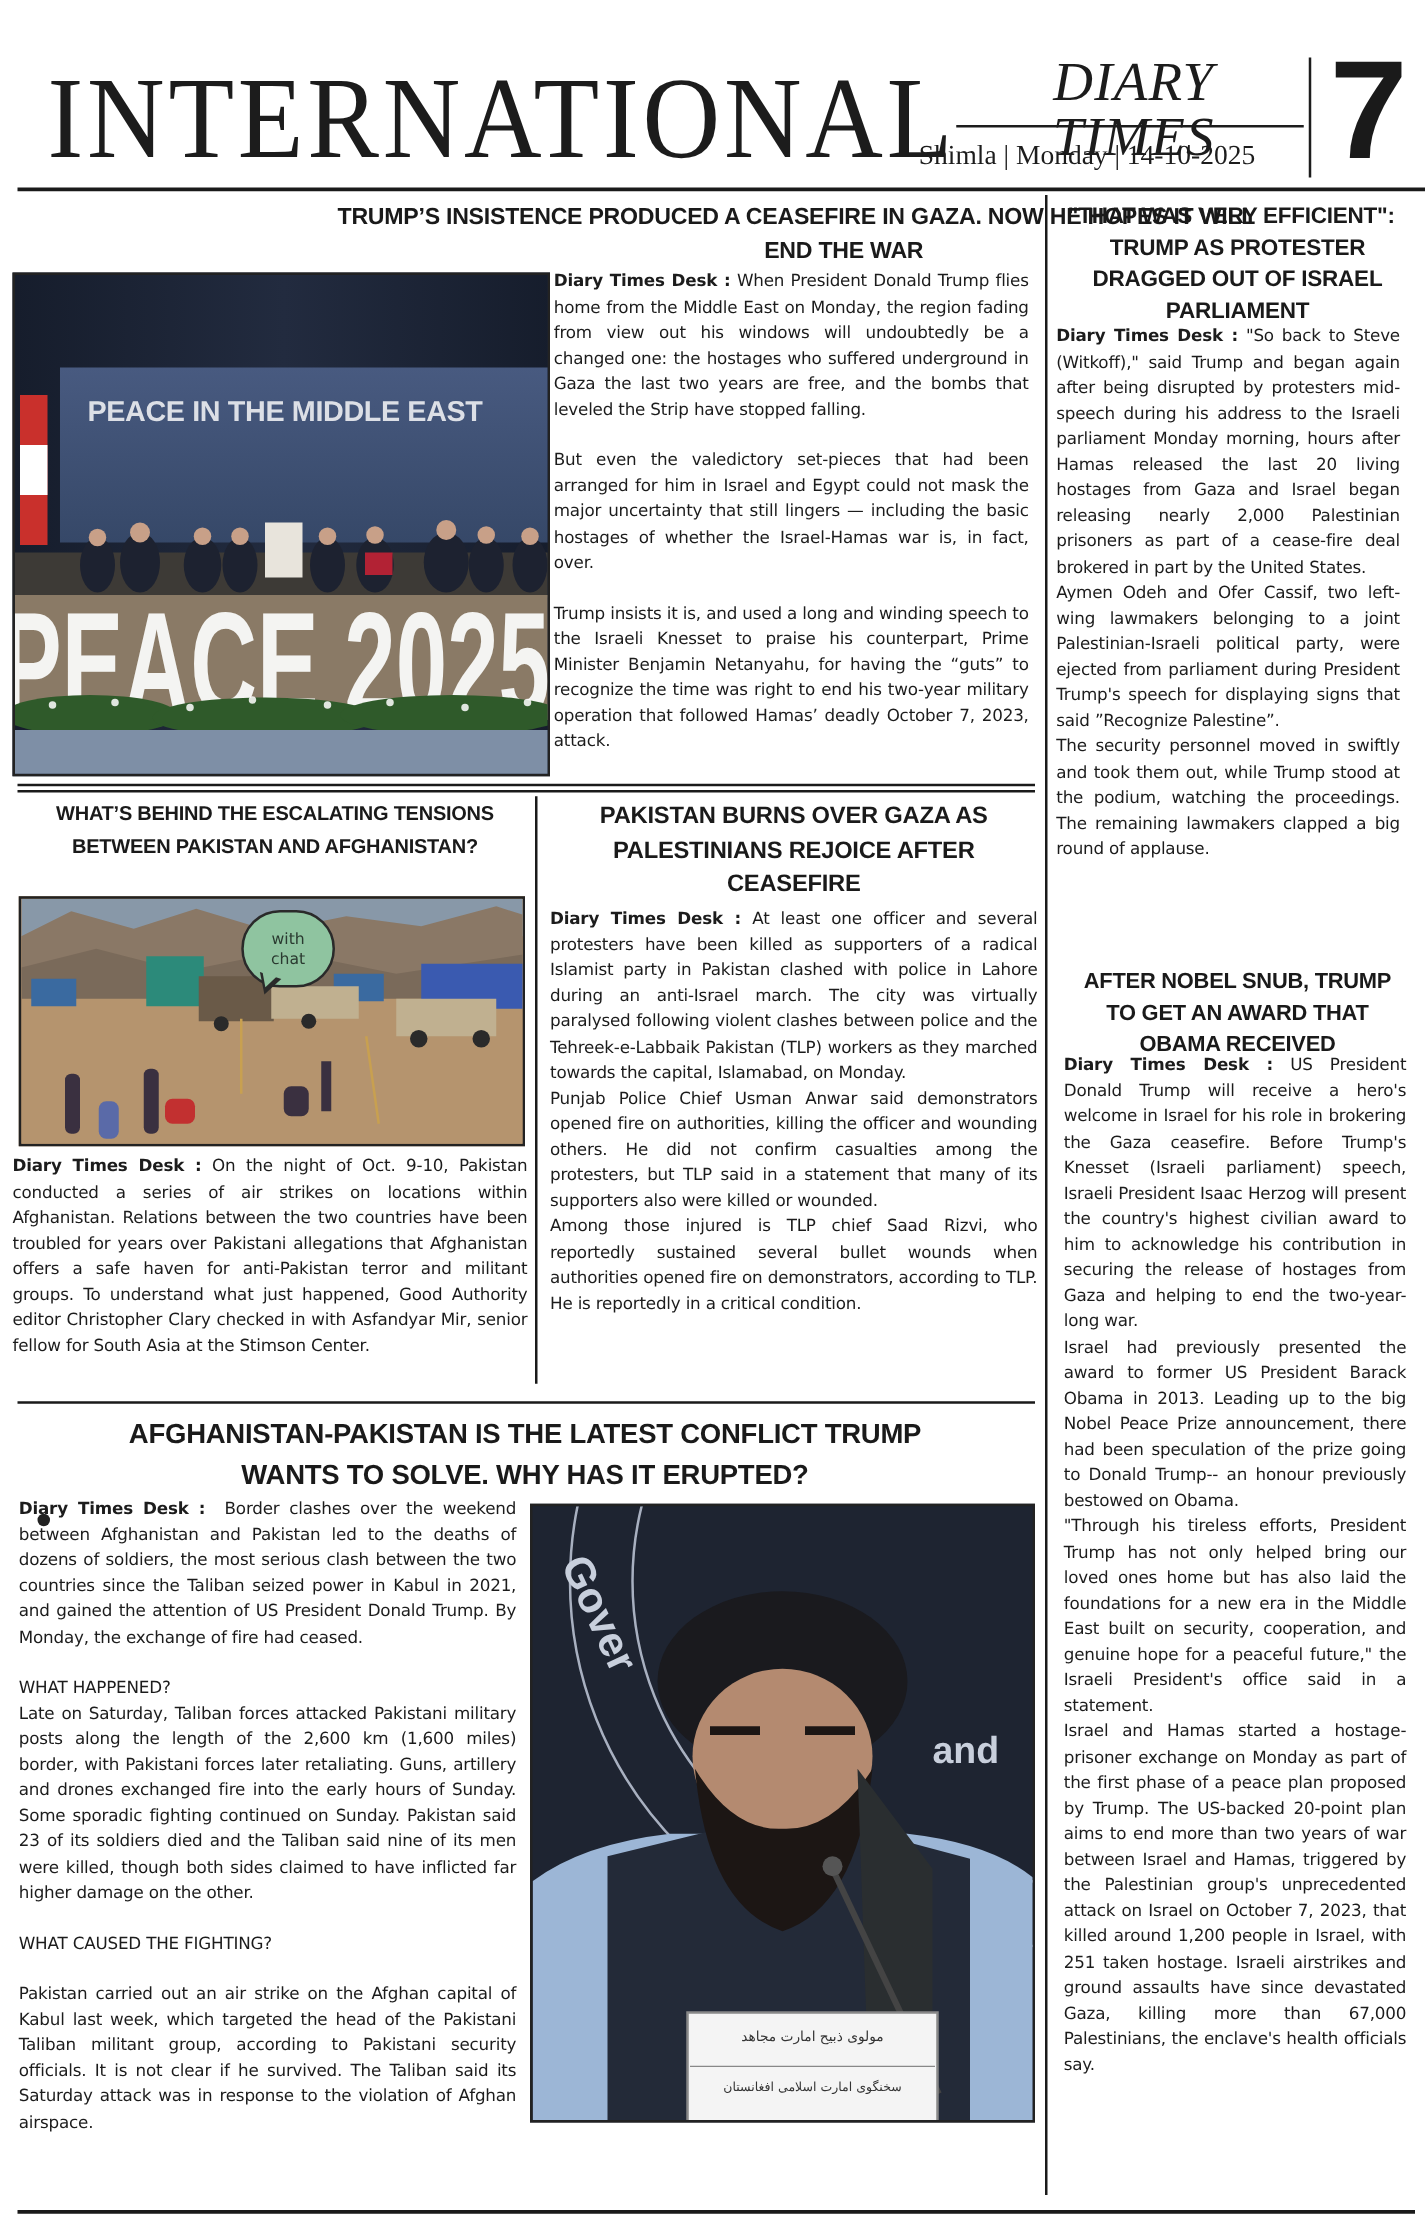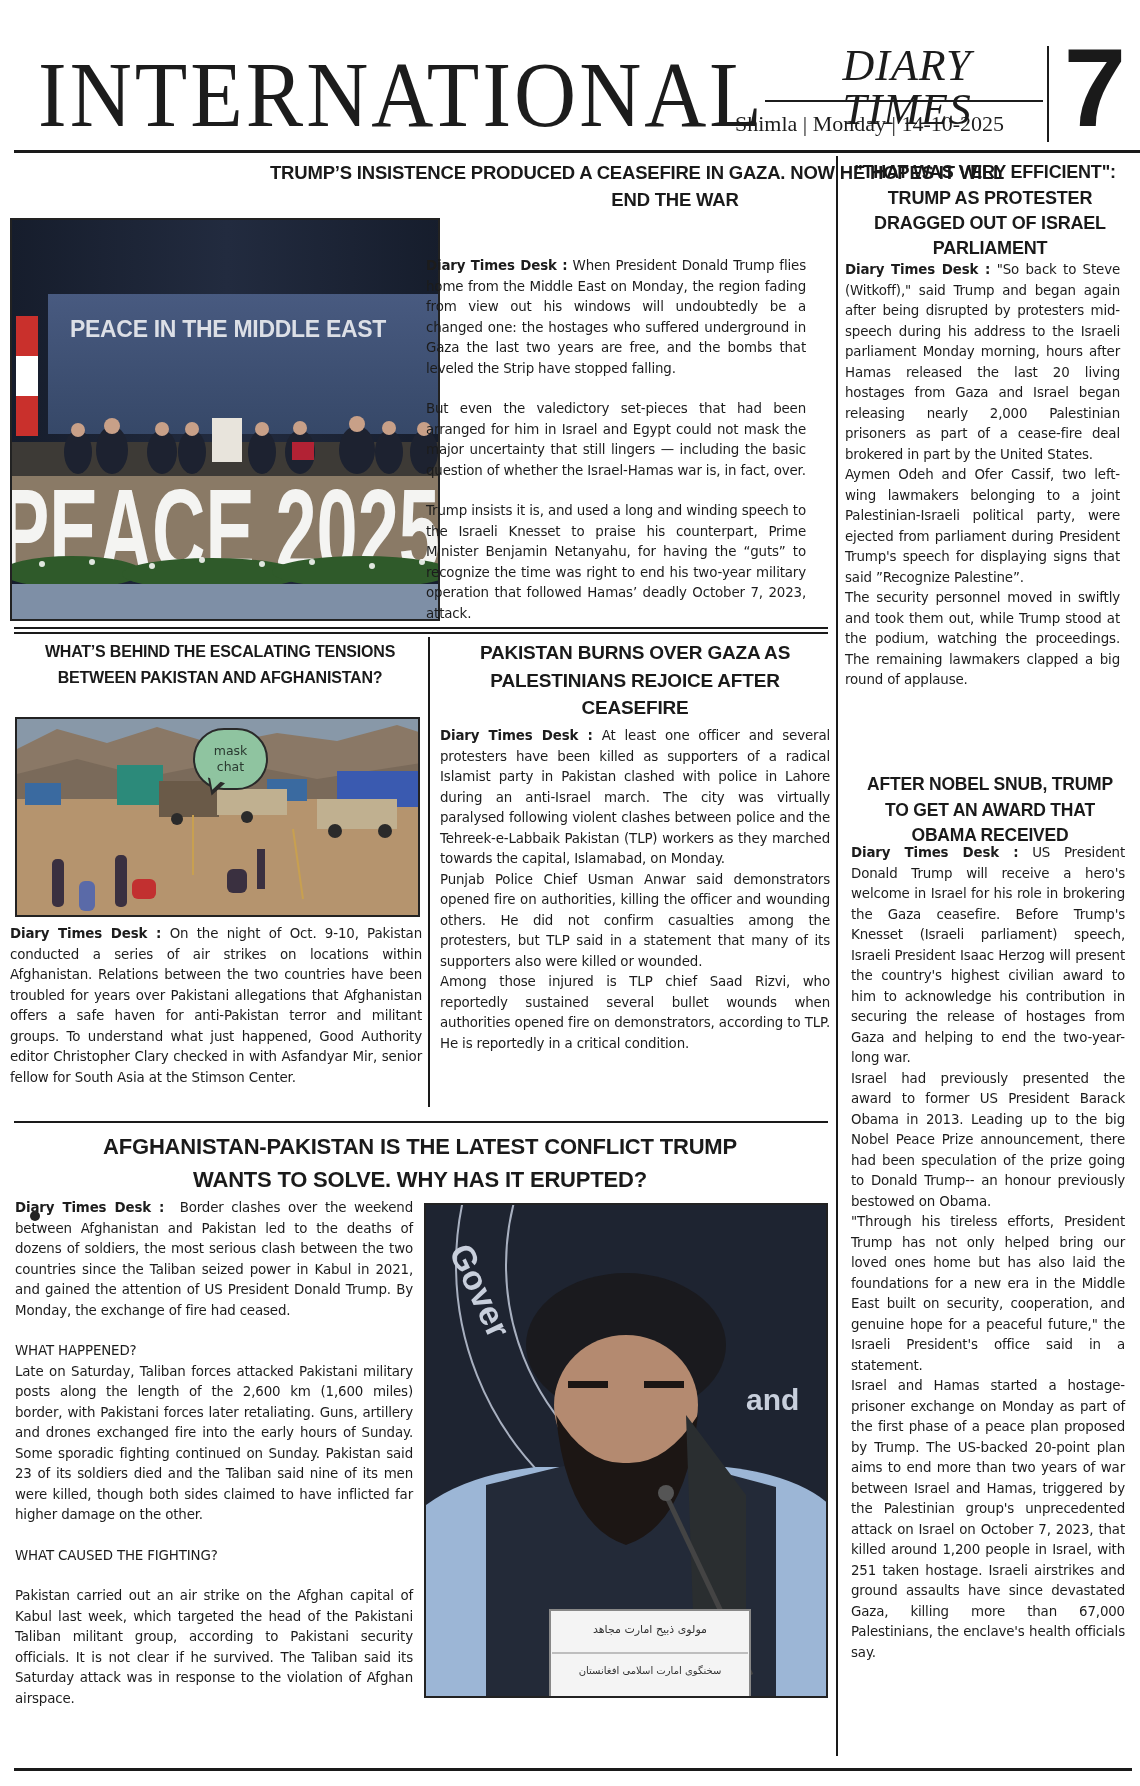--- a/index.html
+++ b/index.html
@@ -98,24 +98,24 @@
       <circle cx="250" cy="344" r="3"></circle>
         <circle cx="300" cy="342" r="3"></circle>
         <circle cx="360" cy="346" r="3"></circle>
         <circle cx="410" cy="342" r="3"></circle>
     </g>
     <rect x="0" y="364" width="430" height="39" fill="#7e8fa6"></rect>
   </svg>
   <div class="abs" style="left:56px; top:96px; width:320px; text-align:center; font-family:'Liberation Sans', sans-serif; font-weight:700; font-size:23px; color:#dcdfe6; letter-spacing:-0.3px;">PEACE IN THE MIDDLE EAST</div>
 </div>
 
-<div class="abs body" style="left:426px; top:216px; width:380px;margin-top:40px;">
+<div class="abs body" style="left:443px; top:216px; width:380px;">
   <p><span class="byline">Diary Times Desk :</span> <span>When President Donald Trump flies home from the Middle East on Monday, the region fading from view out his windows will undoubtedly be a changed one: the hostages who suffered underground in Gaza the last two years are free, and the bombs that leveled the Strip have stopped falling.</span></p>
   <div class="gap"></div>
-  <p>But even the valedictory set-pieces that had been arranged for him in Israel and Egypt could not mask the major uncertainty that still lingers — including the basic question of whether the Israel-Hamas war is, in fact, over.</p>
+  <p>But even the valedictory set-pieces that had been arranged for him in Israel and Egypt could not mask the major uncertainty that still lingers — including the basic hostages of whether the Israel-Hamas war is, in fact, over.</p>
   <div class="gap"></div>
   <p>Trump insists it is, and used a long and winding speech to the Israeli Knesset to praise his counterpart, Prime Minister Benjamin Netanyahu, for having the “guts” to recognize the time was right to end his two-year military operation that followed Hamas’ deadly October 7, 2023, attack.</p>
 </div>
 
 <div class="abs vrule" style="left:836px; top:156px; height:1600px;"></div>
 
 <div class="abs hrule" style="left:14px; top:627px; width:814px; height:2px;"></div>
 <div class="abs hrule" style="left:14px; top:632px; width:814px; height:2px;"></div>
 
 <div class="abs headline" style="left:30px; top:639px; width:380px; font-size:16px; line-height:26px;">WHAT’S BEHIND THE ESCALATING TENSIONS BETWEEN PAKISTAN AND AFGHANISTAN?</div>
@@ -158,21 +158,21 @@
         <rect x="115" y="160" width="24" height="20" rx="6"></rect>
       </g>
     <g fill="#5a6aa8">
         <rect x="62" y="162" width="16" height="30" rx="6"></rect>
       </g>
     <line x1="176" y1="96" x2="176" y2="156" stroke="#c8a050" stroke-width="2"></line>
     <line x1="276" y1="110" x2="286" y2="180" stroke="#c8a050" stroke-width="2"></line>
   </svg>
 </div>
 <div class="abs speech">
-  <span>mask</span>
+  <span>with</span>
   <span>chat</span>
 </div>
 <div class="abs speech-tail"></div>
 <div class="abs speech-tail-in"></div>
 
 <div class="abs body" style="left:10px; top:924px; width:412px;">
   <p><span class="byline">Diary Times Desk :</span> <span>On the night of Oct. 9-10, Pakistan conducted a series of air strikes on locations within Afghanistan. Relations between the two countries have been troubled for years over Pakistani allegations that Afghanistan offers a safe haven for anti-Pakistan terror and militant groups. To understand what just happened, Good Authority editor Christopher Clary checked in with Asfandyar Mir, senior fellow for South Asia at the Stimson Center.</span></p>
 </div>
 
 <div class="abs vrule" style="left:428px; top:637px; height:470px;"></div>

